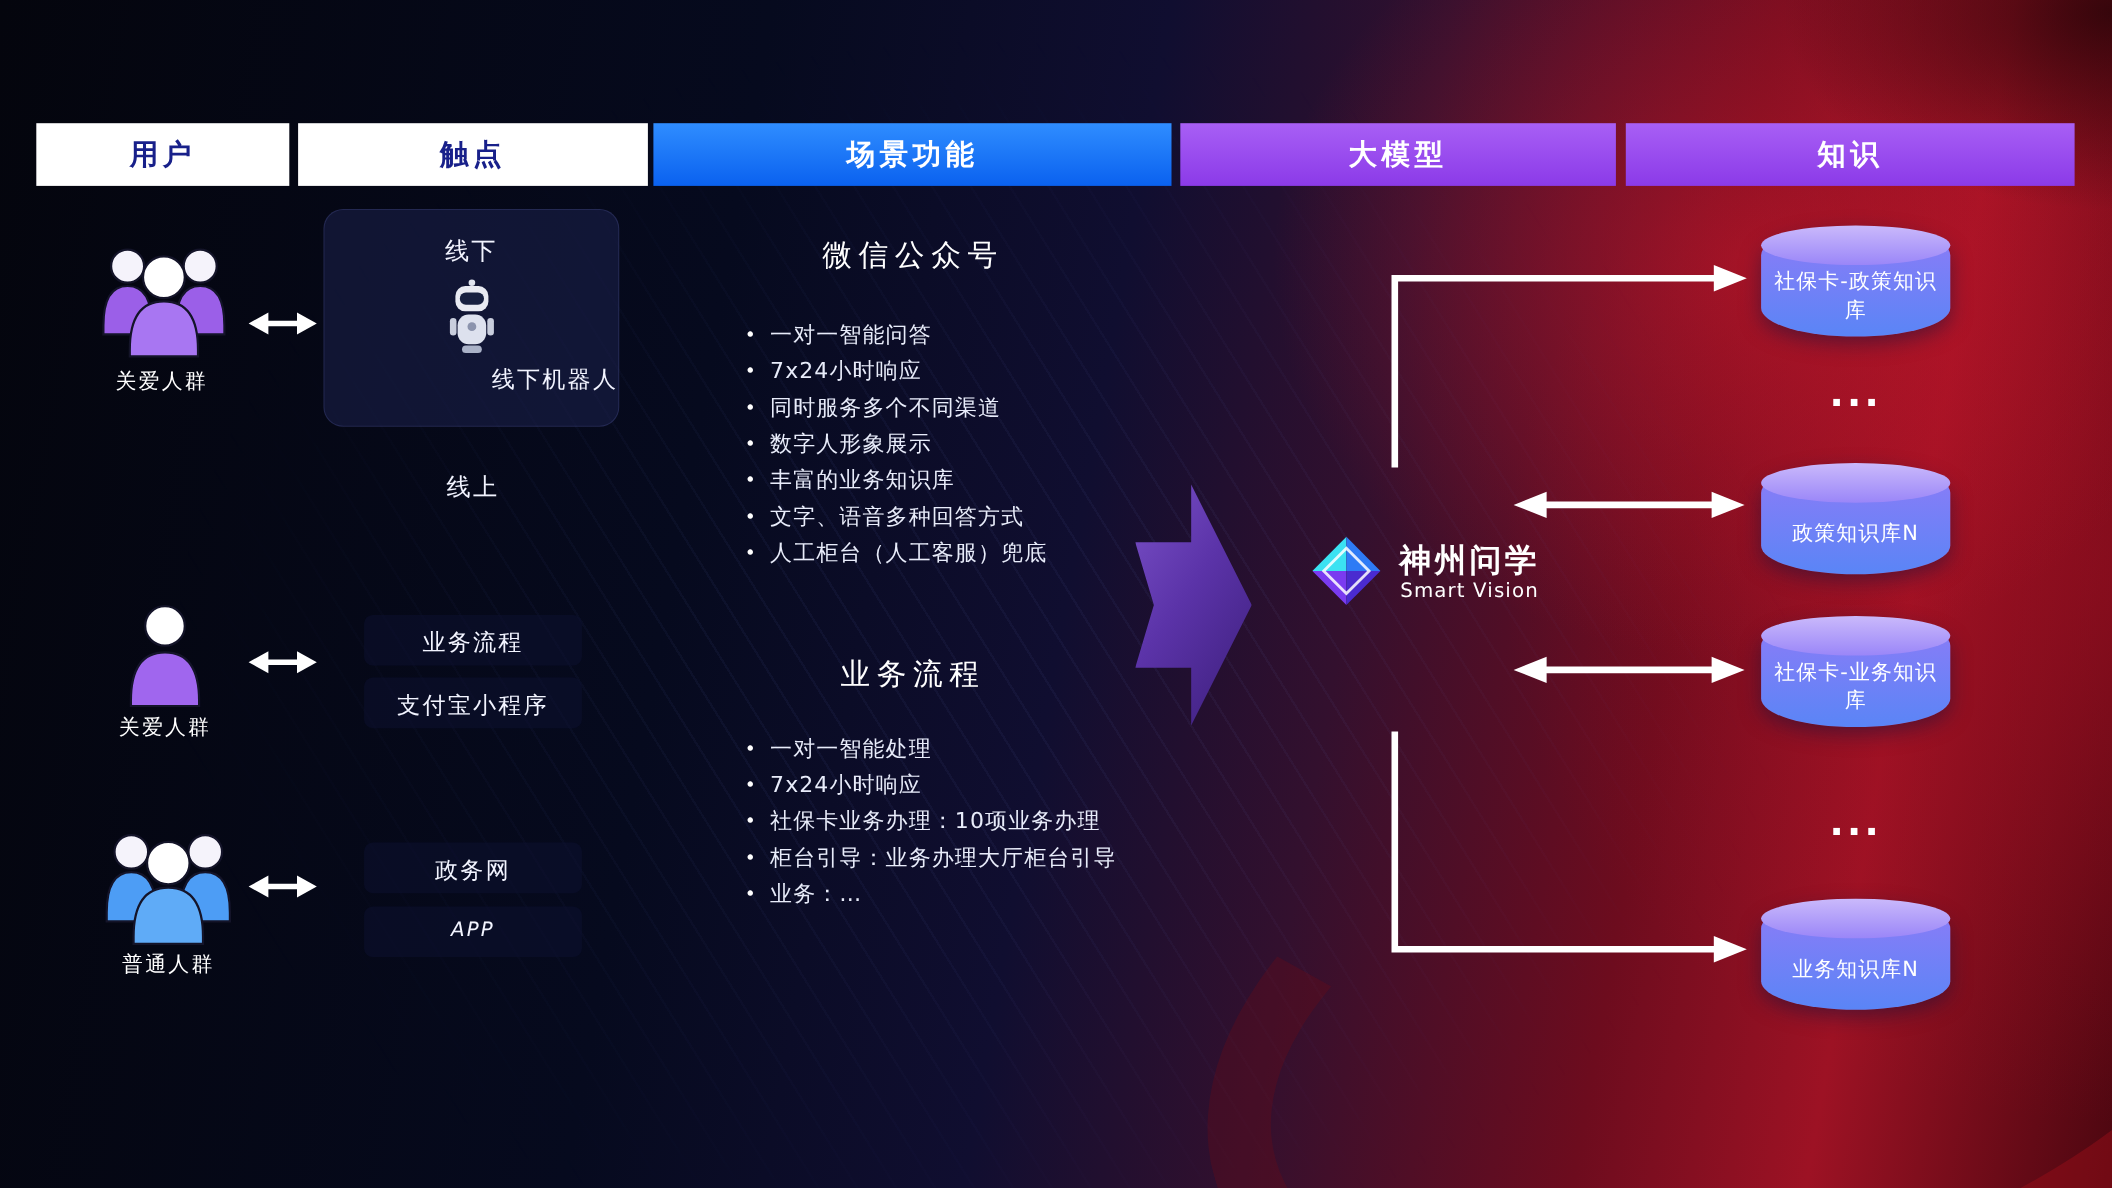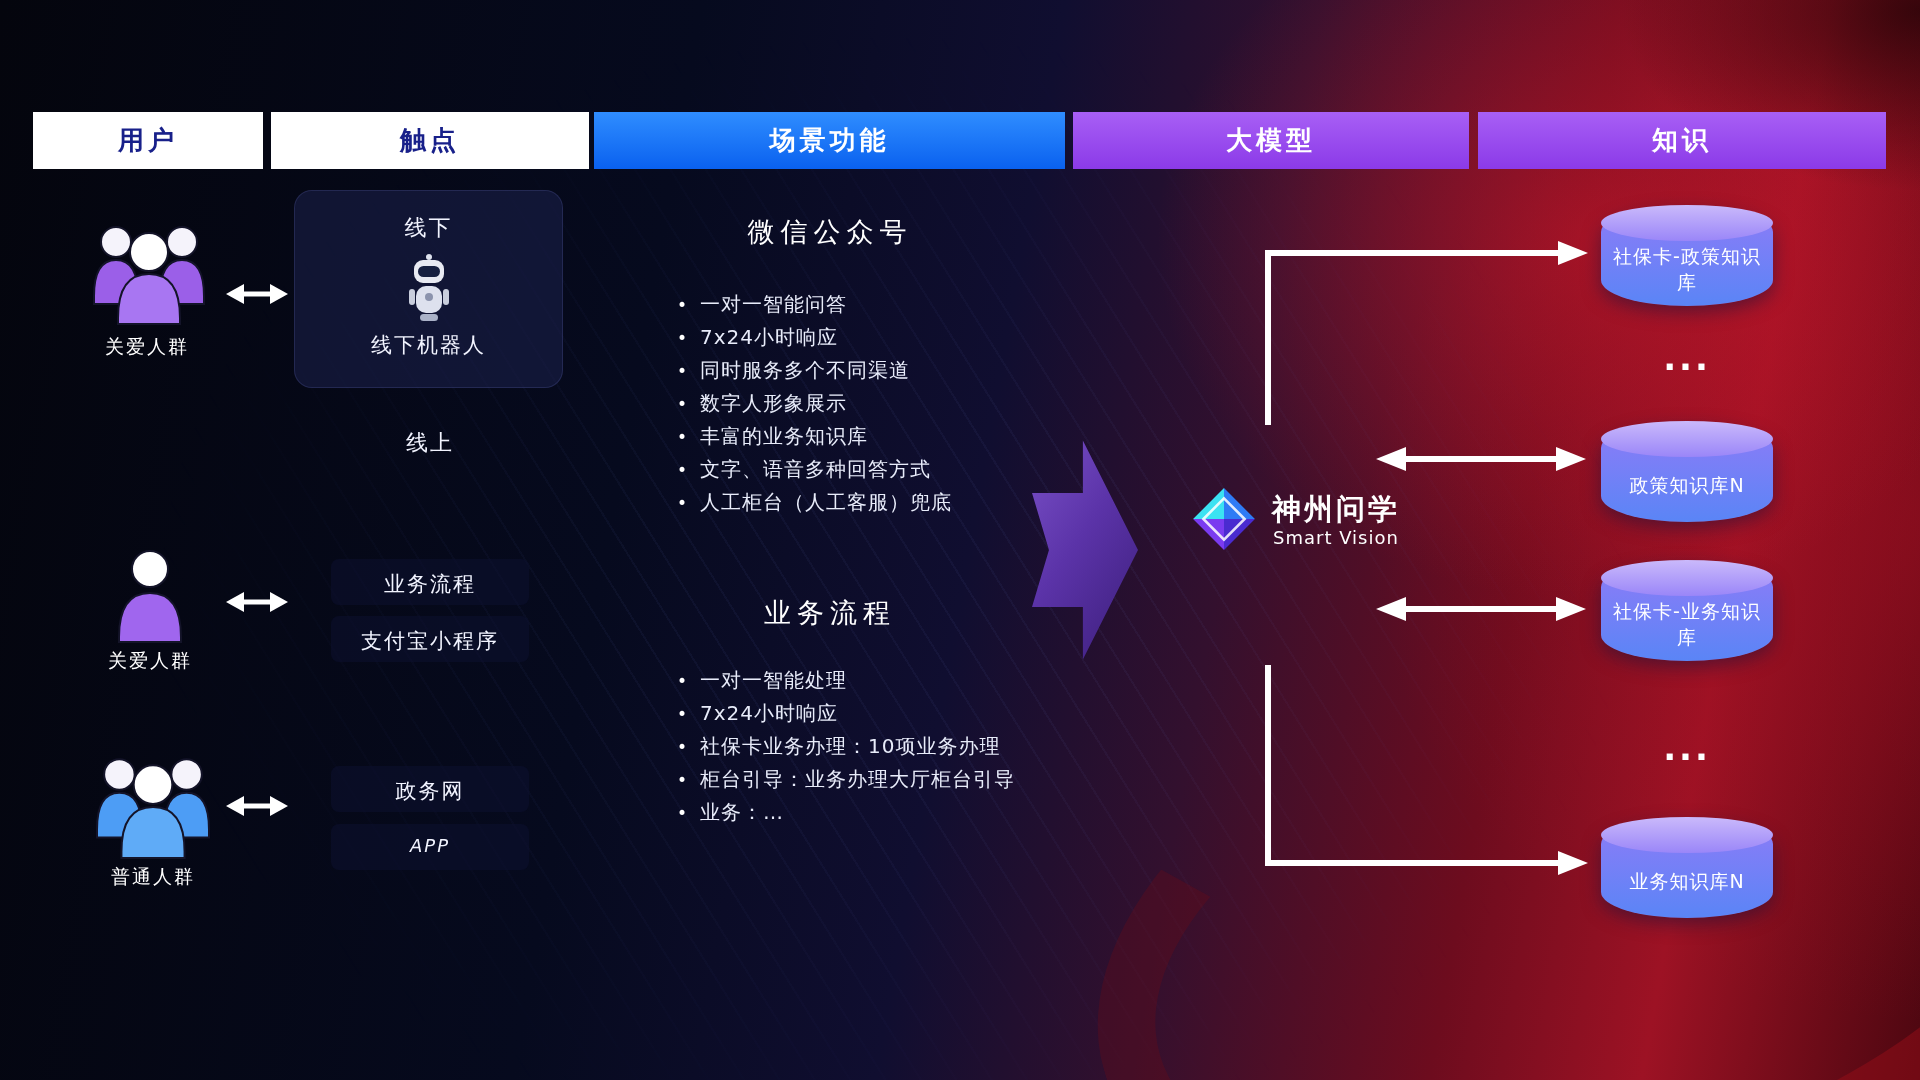--- a/index.html
+++ b/index.html
@@ -133,21 +133,21 @@
     <svg class="abs" style="left:110px; top:62px;" width="48" height="70" viewBox="0 0 48 70">
       <circle cx="24" cy="4" r="3" fill="#dfe3ee"></circle>
       <rect x="9" y="7" width="30" height="23" rx="9" fill="#e8eaf2"></rect>
       <rect x="13" y="13" width="22" height="11" rx="5.5" fill="#172040"></rect>
       <rect x="11" y="33" width="26" height="27" rx="10" fill="#dde1ee"></rect>
       <rect x="4" y="36" width="6" height="16" rx="3" fill="#c9cedd"></rect>
       <rect x="38" y="36" width="6" height="16" rx="3" fill="#c9cedd"></rect>
       <circle cx="24" cy="44" r="4" fill="#8b93ad"></circle>
       <rect x="15" y="61" width="18" height="7" rx="3.5" fill="#aab2c8"></rect>
     </svg>
-    <div class="tp-text" style="left:0; right:0; top:140px; font-size:21px;">线下机器人</div>
+    <div class="tp-text" style="left:0; right:0; top:140px; font-size:21px;text-align:right;">线下机器人</div>
   </div>
 
   <div class="tp-text" style="left:330px; width:200px; top:428px;text-align:center;">线上</div>
 
   <div class="tp-band" style="left:331px; top:559px; width:198px; height:46px;"></div>
   <div class="tp-text" style="left:330px; width:200px; top:570px; font-size:21px;">业务流程</div>
 
   <div class="tp-band" style="left:331px; top:616px; width:198px; height:46px;"></div>
   <div class="tp-text" style="left:330px; width:200px; top:627px; font-size:21px;">支付宝小程序</div>
 

